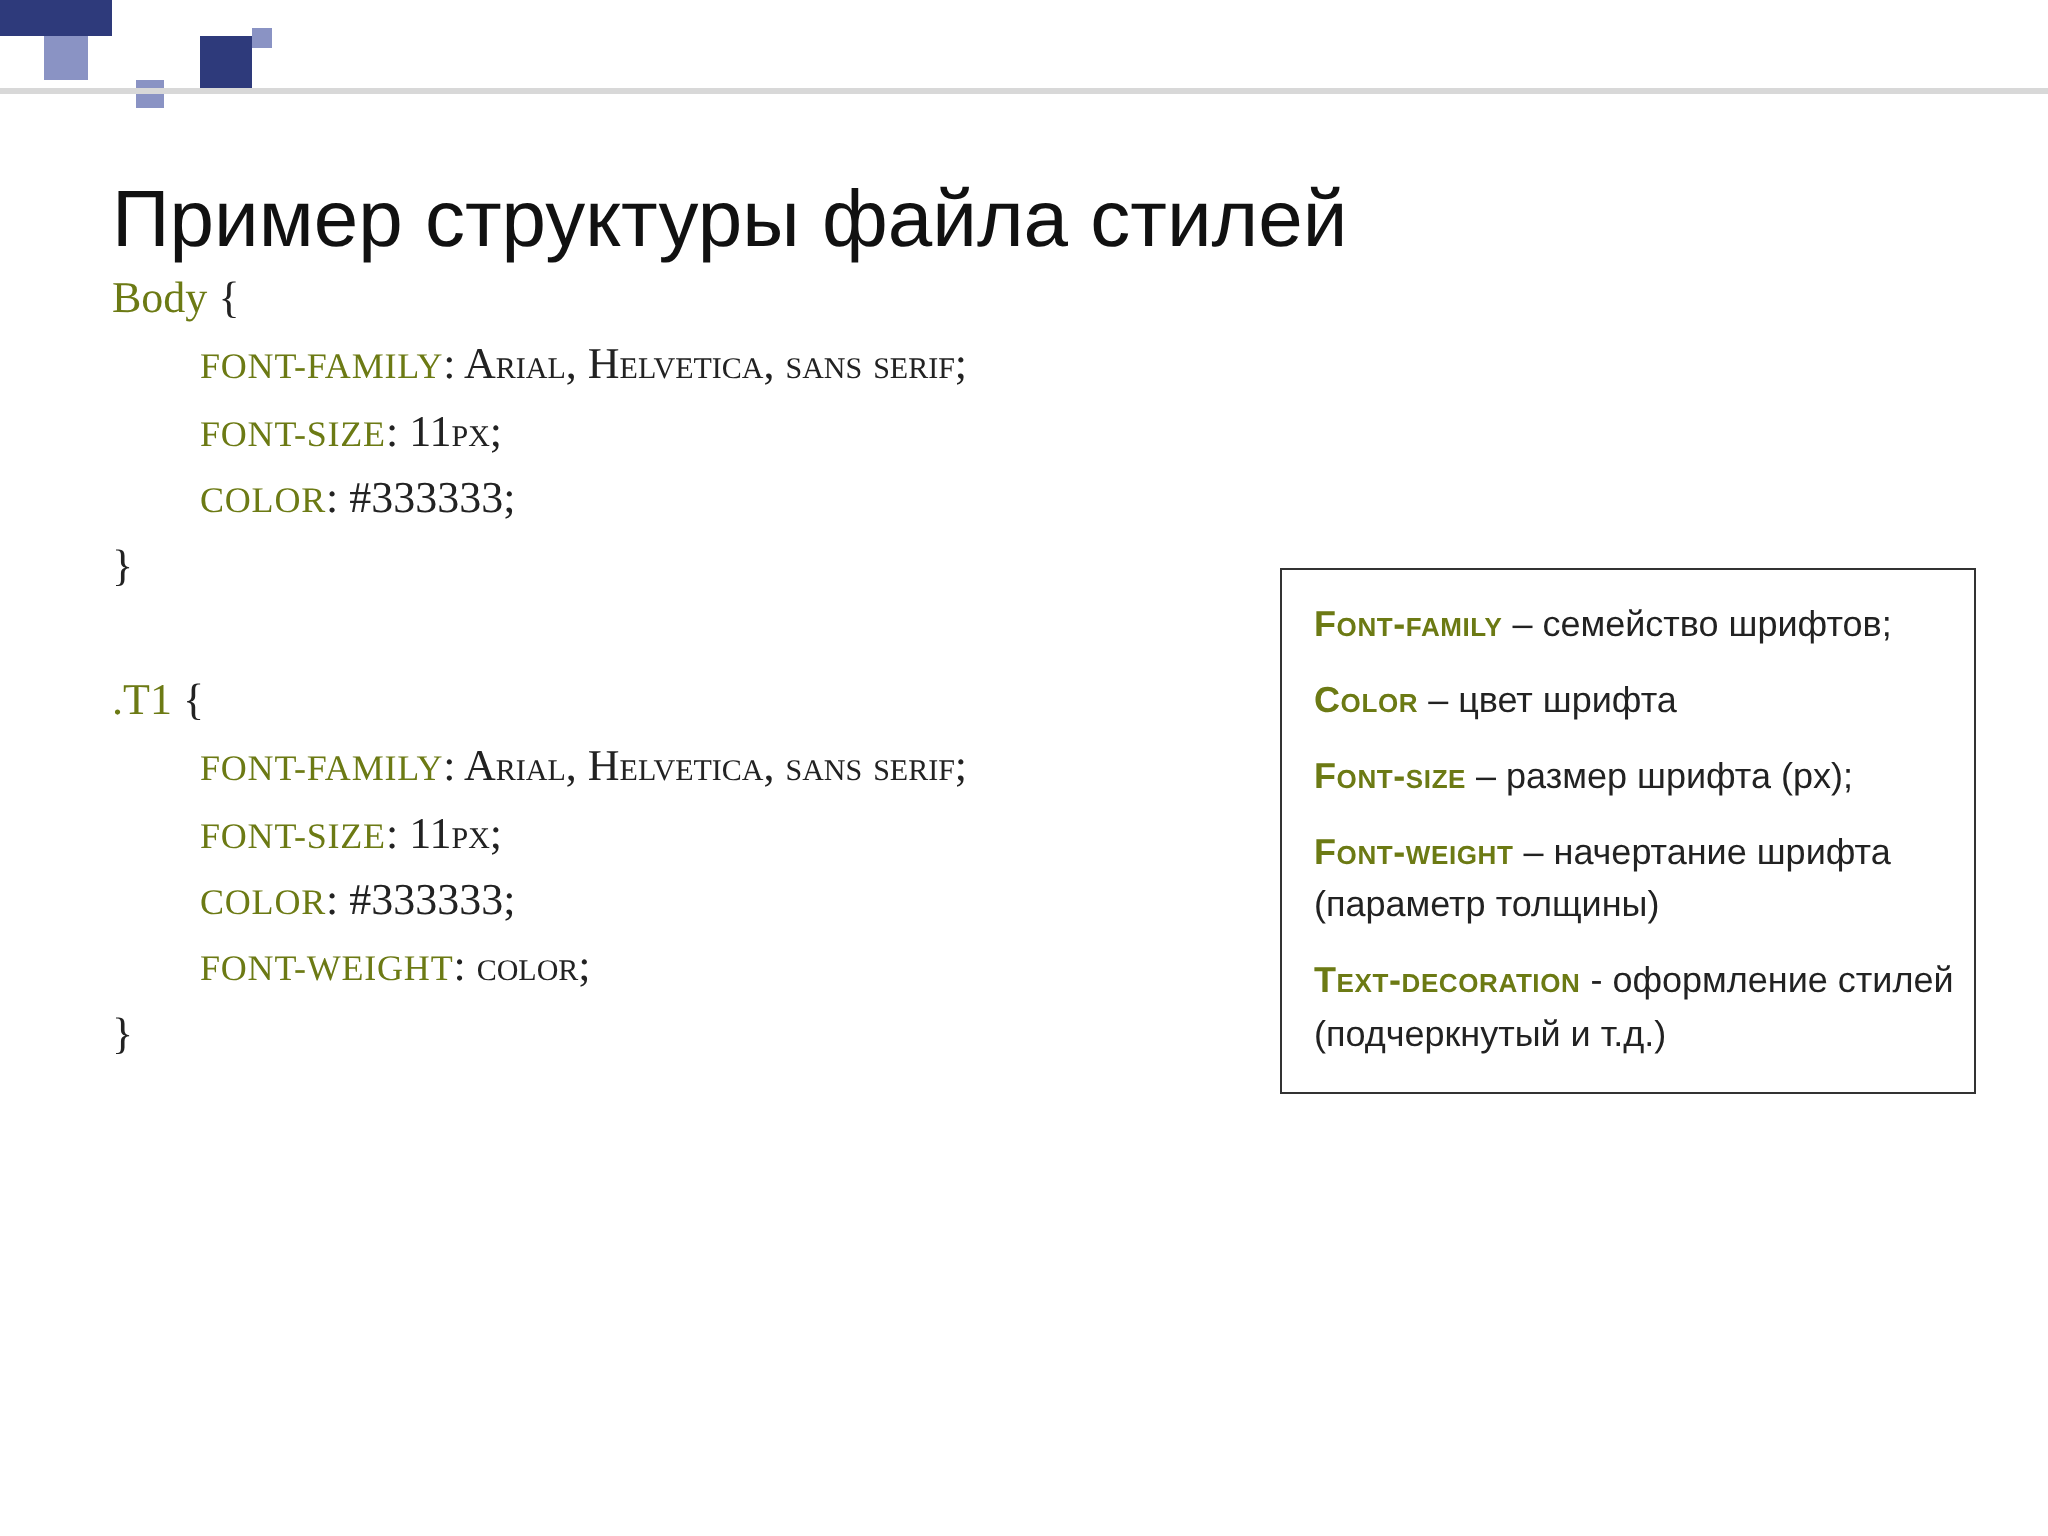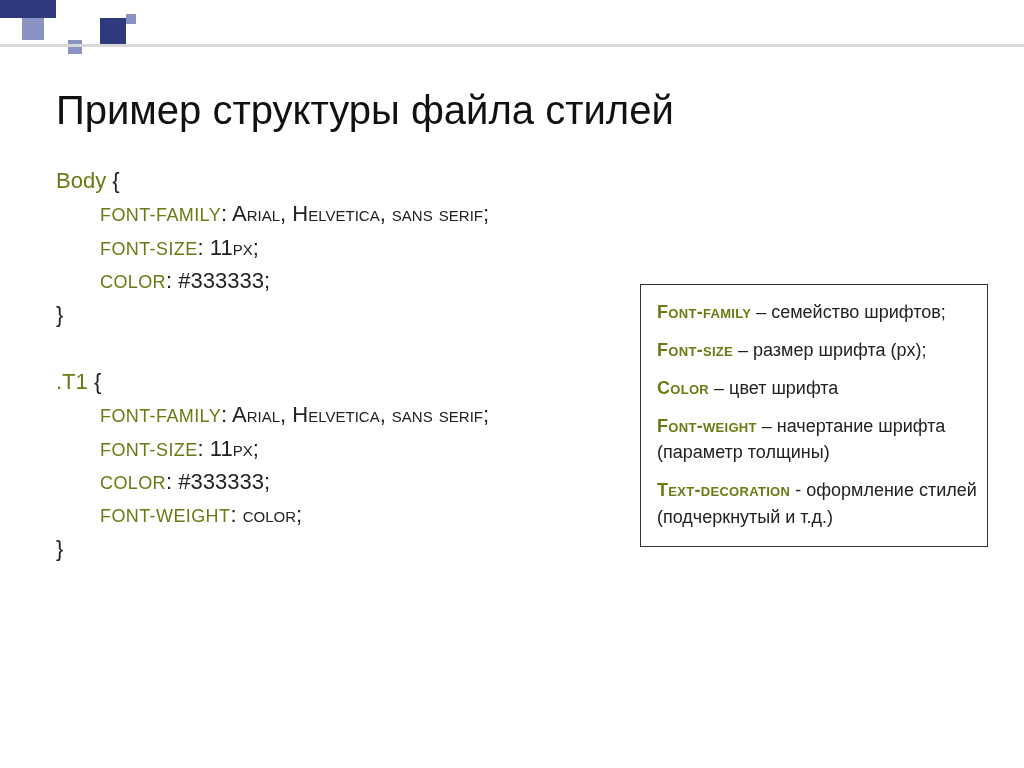--- a/index.html
+++ b/index.html
@@ -7,21 +7,21 @@
   .slide { position: relative; width: 1024px; height: 768px; background: #ffffff; overflow: hidden; }
   .deco { position: absolute; top: 0; left: 0; width: 145px; height: 58px; }
   .sq { position: absolute; }
   .sq1 { left: 0; top: 0; width: 56px; height: 18px; background: #2e3a7b; }
   .sq2 { left: 22px; top: 18px; width: 22px; height: 22px; background: #8a93c4; }
   .sq3 { left: 100px; top: 18px; width: 26px; height: 26px; background: #2e3a7b; }
   .sq4 { left: 126px; top: 14px; width: 10px; height: 10px; background: #8a93c4; }
   .sq5 { left: 68px; top: 40px; width: 14px; height: 14px; background: #8a93c4; }
   .topline { position: absolute; top: 44px; left: 0; width: 1024px; height: 3px; background: #d8d8d8; }
   .title { position: absolute; top: 88px; left: 56px; font-size: 40px; color: #111; letter-spacing: 0px; }
-  .code { position: absolute; top: 164px; left: 56px; font-size: 22px; color: #222; line-height: 1.52; font-variant: small-caps; }
+  .code { position: absolute; top: 132px; left: 56px; font-size: 22px; color: #222; line-height: 1.52; font-variant: small-caps; font-family: Liberation Serif, serif; }
   .code .sel { color: #6c7a14; text-transform: none; font-variant: normal; }
   .code .prop { color: #6c7a14; text-transform: uppercase; font-size: 18px; letter-spacing: 0.4px; }
   .code .val { color: #222; }
   .code .brace { color: #222; }
   .code .indent { display: inline-block; width: 44px; }
   .legend { position: absolute; top: 284px; right: 36px; width: 348px; border: 1.5px solid #333; padding: 14px 4px 16px 16px; font-size: 18px; line-height: 1.45; color: #222; }
   .legend .term { color: #6c7a14; font-weight: bold; font-variant: small-caps; letter-spacing: 0.3px; }
   .legend .entry { margin-bottom: 12px; }
   .legend .entry:last-child { margin-bottom: 0; }
 </style>
@@ -51,19 +51,19 @@
     <div><span class="sel">.T1</span> <span class="brace">{</span></div>
     <div><span class="indent"></span><span class="prop">font-family</span><span>: </span><span class="val">Arial, Helvetica, sans serif;</span></div>
     <div><span class="indent"></span><span class="prop">font-size</span><span>: </span><span class="val">11px;</span></div>
     <div><span class="indent"></span><span class="prop">color</span><span>: </span><span class="val">  #333333;</span></div>
     <div><span class="indent"></span><span class="prop">font-weight</span><span>: </span><span class="val">  color;</span></div>
     <div><span class="brace">}</span></div>
   </div>
 
   <div class="legend">
     <div class="entry"><span class="term">Font-family</span><span> – семейство шрифтов;</span></div>
+    <div class="entry"><span class="term">Color</span><span> – цвет шрифта</span></div>
     <div class="entry"><span class="term">Font-size</span><span> – размер шрифта (px);</span></div>
-    <div class="entry"><span class="term">Color</span><span> – цвет шрифта</span></div>
     <div class="entry"><span class="term">Font-weight</span><span> – начертание шрифта (параметр толщины)</span></div>
     <div class="entry"><span class="term">Text-decoration</span><span>  - оформление стилей (подчеркнутый и т.д.)</span></div>
   </div>
 
 </div>
 
 </body></html>

